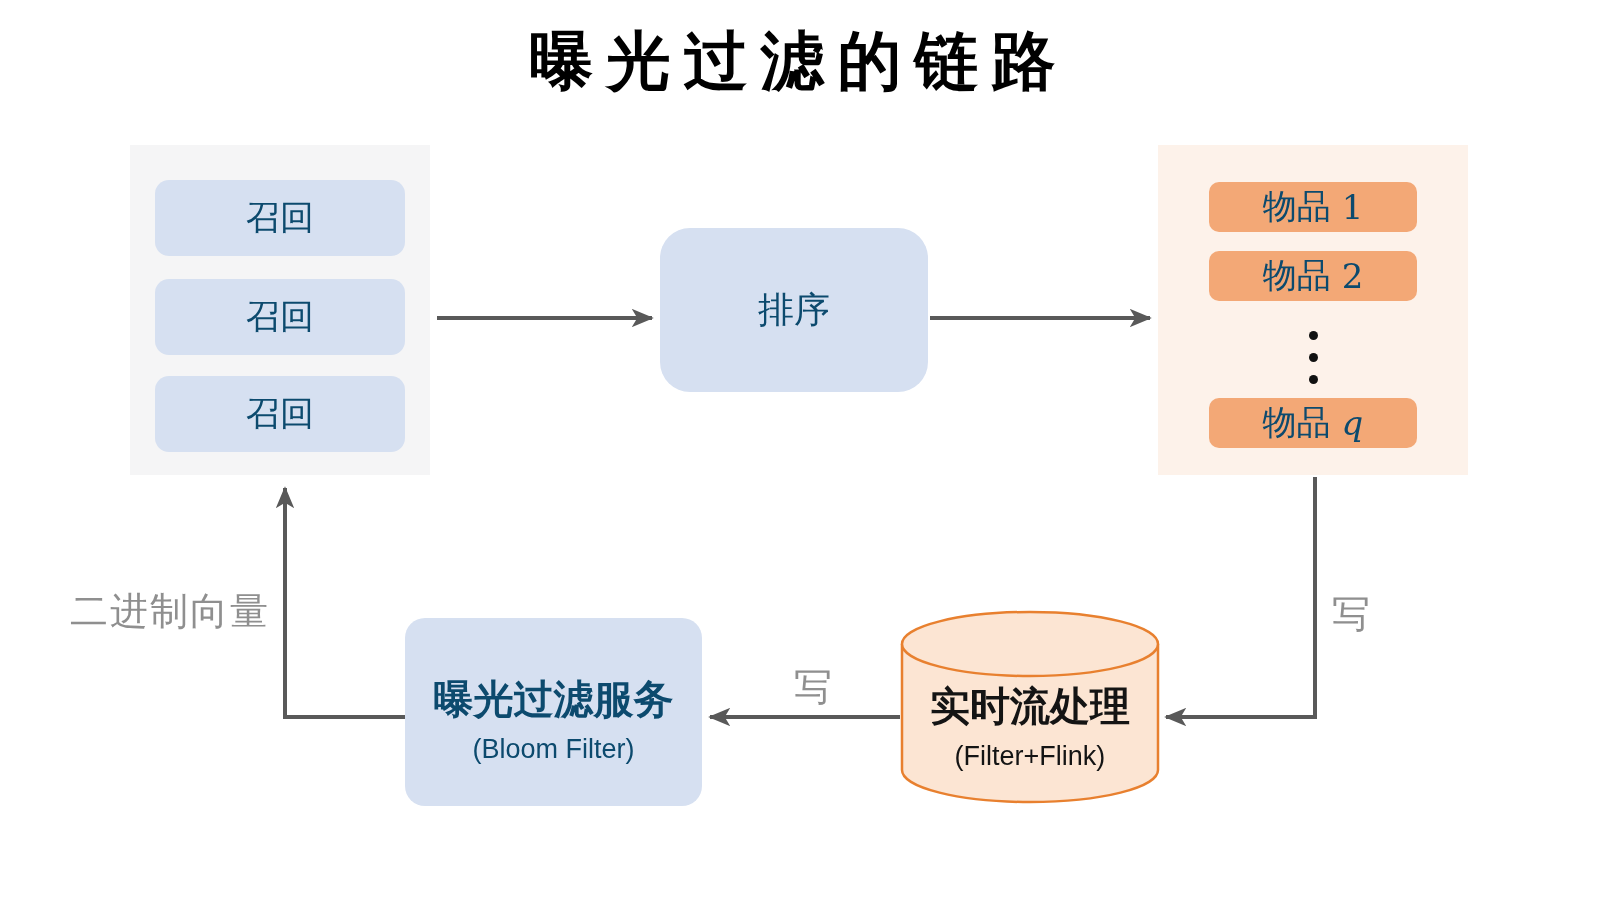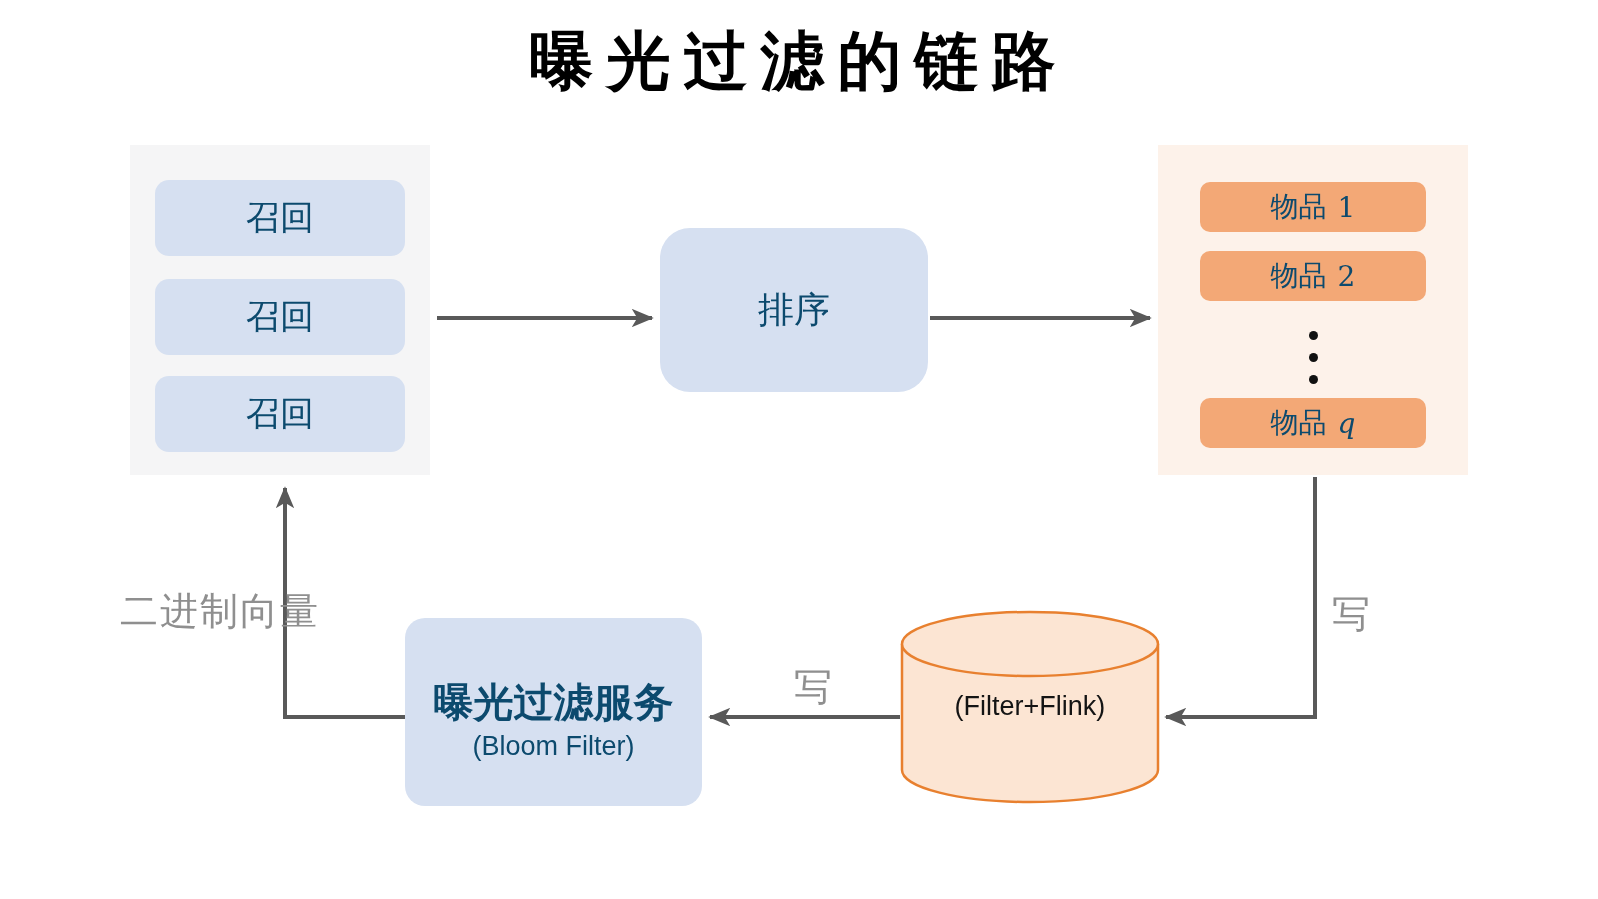--- a/index.html
+++ b/index.html
@@ -50,24 +50,24 @@
 
   .ranking-node {
     left: 660px; top: 228px;
     width: 268px; height: 164px;
     border-radius: 30px;
     font-size: 36px;
   }
 
   .item-node {
     left: 50%; transform: translateX(-50%);
-    width: 226px; height: 50px;
+    width: 208px; height: 50px;
     border-radius: 10px;
     background: #f3a876;
-    font-size: 28px;
+    font-size: 34px;
   }
   .item-1 { top: 37px; }
   .item-2 { top: 106px; }
   .item-q { top: 253px; }
   .idx { font-family: "DejaVu Serif", serif; margin-left: 11px; }
   .idx.italic { font-style: italic; }
 
   .vdots {
     position: absolute;
     left: 0; right: 0;
@@ -80,21 +80,21 @@
   .vdots span { width: 9px; height: 9px; border-radius: 50%; background: #111111; }
 
   .filter-node {
     left: 405px; top: 618px;
     width: 297px; height: 188px;
     border-radius: 20px;
     flex-direction: column;
     padding-top: 0;
   }
   .node-title { font-size: 40px; font-weight: bold; line-height: 44px; margin-top: 18px; }
-  .node-sub   { font-size: 27px; line-height: 32px; margin-top: 6px; }
+  .node-sub   { font-size: 27px; line-height: 32px; margin-top: 12px; }
 
   .cyl-text {
     position: absolute;
     left: 902px; top: 684px;
     width: 256px;
     text-align: center;
     z-index: 3;
   }
   .cyl-text .node-title { margin-top: 0; }
 
@@ -105,21 +105,21 @@
     pointer-events: none;
   }
 
   .edge-label {
     position: absolute;
     color: #8f8f8f;
     z-index: 3;
     font-size: 38px;
     line-height: 38px;
   }
-  .lbl-binary { left: 70px; top: 592px; width: 212px; text-align: center; letter-spacing: 2px; margin-left: 44px; }
+  .lbl-binary { left: 70px; top: 592px; width: 212px; letter-spacing: 2px; }
   .lbl-write-right { left: 1332px; top: 595px; }
   .lbl-write-mid   { left: 794px;  top: 668px; }
 </style>
 </head>
 <body>
 
 <div class="canvas">
 
   <div class="title">曝光过滤的链路</div>
 
@@ -177,20 +177,21 @@
   <div class="node blue ranking-node">
     <span>排序</span>
   </div>
 
   <div class="node blue filter-node">
     <div class="node-title">曝光过滤服务</div>
     <div class="node-sub">(Bloom Filter)</div>
   </div>
 
   <div class="cyl-text">
+    <div class="node-title">实时流处理</div>
     <div class="node-sub">(Filter+Flink)</div>
   </div>
 
   <div class="edge-label lbl-binary">二进制向量</div>
   <div class="edge-label lbl-write-right">写</div>
   <div class="edge-label lbl-write-mid">写</div>
 
 </div>
 
 </body></html>

